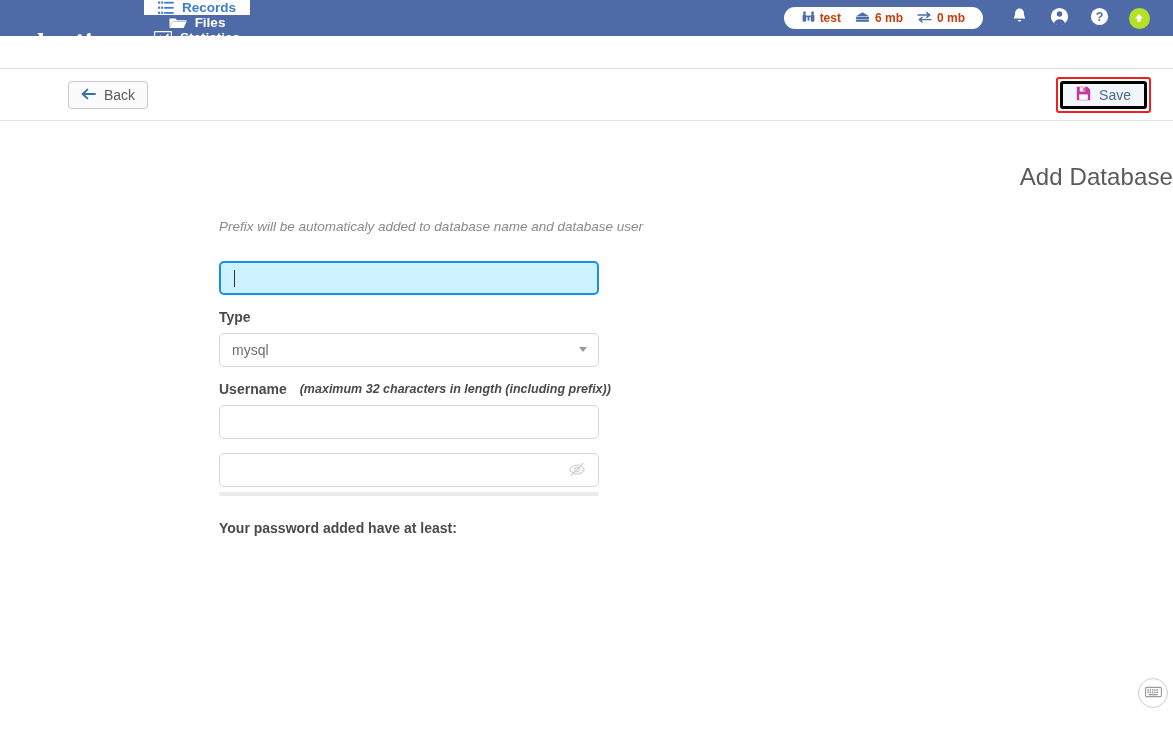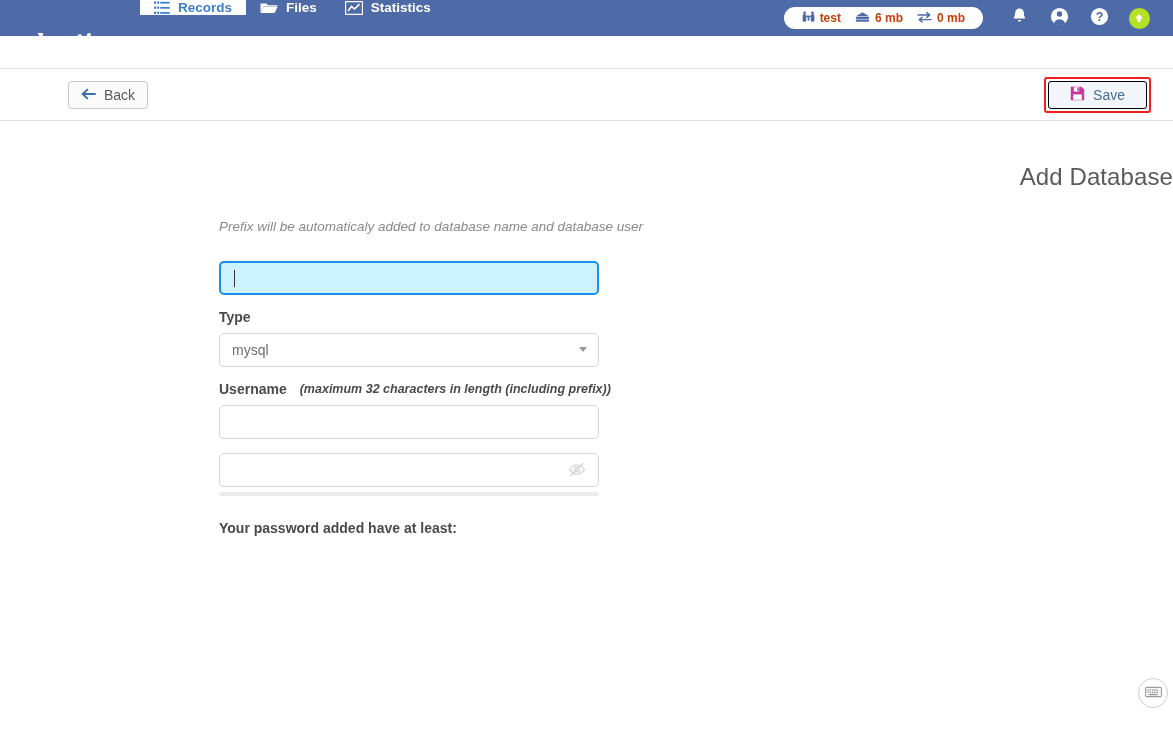--- a/index.html
+++ b/index.html
@@ -30,21 +30,21 @@
     color: #ffffff;
     font-family: "DejaVu Serif", serif;
     font-style: italic;
     font-weight: bold;
     font-size: 21px;
     letter-spacing: -0.5px;
     line-height: 1;
     padding-bottom: 2px;
     margin-top: 48px;
   }
-  .nav-tabs { display: flex; align-items: flex-start; }
+  .nav-tabs { display: flex; align-items: center; flex-direction: column; }
   .nav-tab {
     display: flex;
     align-items: center;
     gap: 8px;
     padding: 0 14px;
     color: #ffffff;
     font-size: 13.5px;
     font-weight: bold;
     cursor: pointer;
     text-decoration: none;
@@ -134,23 +134,23 @@
     border: 2px solid #f21f1f;
     border-radius: 3px;
     padding: 2px;
     display: inline-flex;
   }
   .btn-save {
     display: flex;
     align-items: center;
     gap: 8px;
     height: 28px;
-    padding: 0 21px;
+    padding: 0 13px;
     background: #f2f6fa;
-    border: 1px solid #000000;
+    border: 3px solid #000000;
     border-radius: 3px;
     color: #4b6c91;
     font-size: 14px;
     cursor: pointer;
   }
 
   
   .content {
     padding: 30px 0 0 219px;
     background: #ffffff;

